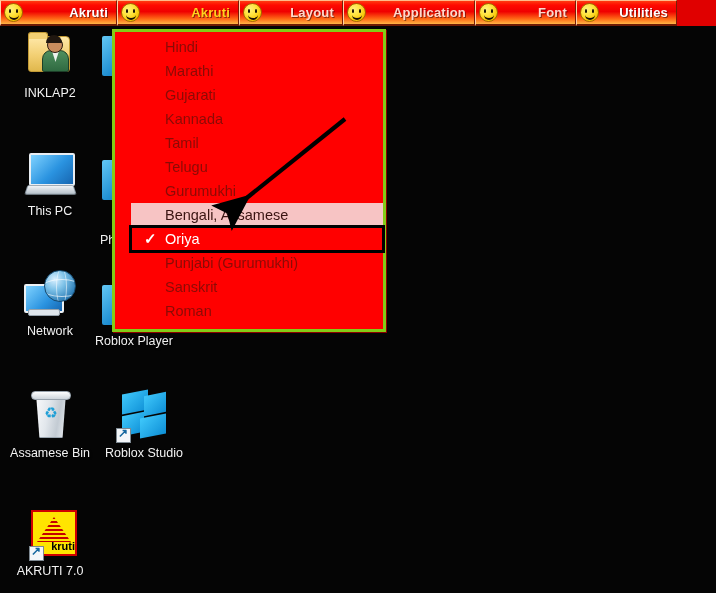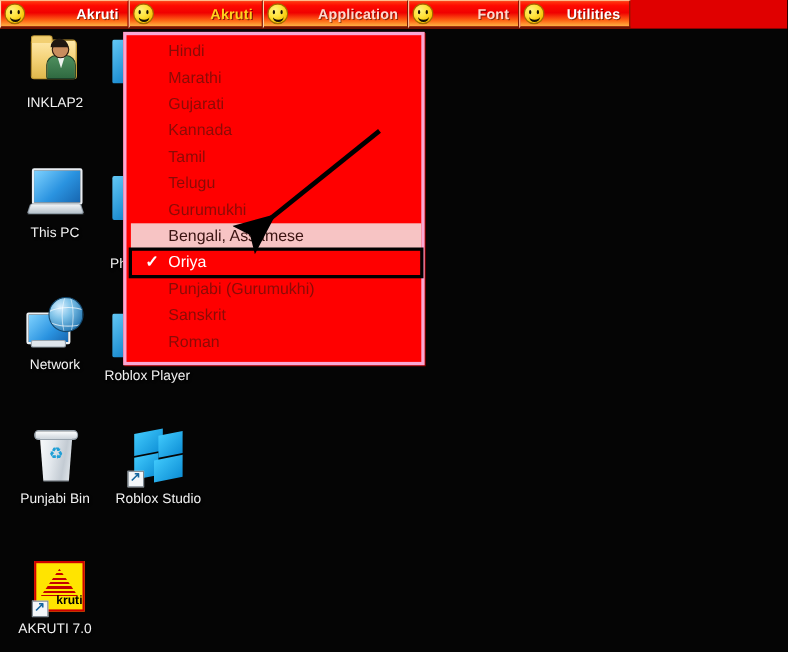--- a/index.html
+++ b/index.html
@@ -283,24 +283,24 @@
     white-space:nowrap;
   }
 
   
   #script-menu {
     position: absolute;
     left: 112px;
     top: 29px;
     width: 274px;
     background: #ff0000;
-    border: 3px solid #f9a8d4;
+    border: 3px solid #84cc16;
     box-sizing: border-box;
     box-shadow: 1px 1px 0 #8c0000;
-    padding: 3px 0 6px 4px;
+    padding: 3px 0 6px 16px;
   }
   .menu-item {
     position: relative;
     height: 24px;
     line-height: 24px;
     padding-left: 34px;
     font-size: 14.5px;
     color: #8a0b06;
     white-space: nowrap;
     box-sizing: border-box;
@@ -340,20 +340,24 @@
 
   <div id="toolbar">
       <div class="tb-item" style="width: 117px;">
         <span class="tb-smiley"></span>
         <span class="tb-label white">Akruti</span>
       </div>
       <div class="tb-item" style="width: 122px;">
         <span class="tb-smiley"></span>
         <span class="tb-label gold">Akruti</span>
       </div>
+      <div class="tb-item" style="width: 104px;">
+        <span class="tb-smiley"></span>
+        <span class="tb-label pink">Layout</span>
+      </div>
       <div class="tb-item" style="width: 132px;">
         <span class="tb-smiley"></span>
         <span class="tb-label pink">Application</span>
       </div>
       <div class="tb-item" style="width: 101px;">
         <span class="tb-smiley"></span>
         <span class="tb-label pink">Font</span>
       </div>
       <div class="tb-item" style="width: 101px;">
         <span class="tb-smiley"></span>
@@ -387,21 +391,21 @@
     </div>
     <span class="cap">Network</span>
   </div>
 
   <div class="desk-icon" style="left:4px; top:390px;">
     <div class="glyph">
       <span class="ic-bin"></span>
       <span class="ic-bin-lid"></span>
       <span class="ic-bin-rec">♻</span>
     </div>
-    <span class="cap">Punjabi Bin</span>
+    <span class="cap">Assamese Bin</span>
   </div>
 
   <div class="desk-icon" style="left:98px; top:390px;">
     <div class="glyph">
       <span class="ic-rbx">
           <i class="a"></i>
           <i class="b"></i>
           <i class="c"></i>
           <i class="d"></i>
         </span>

